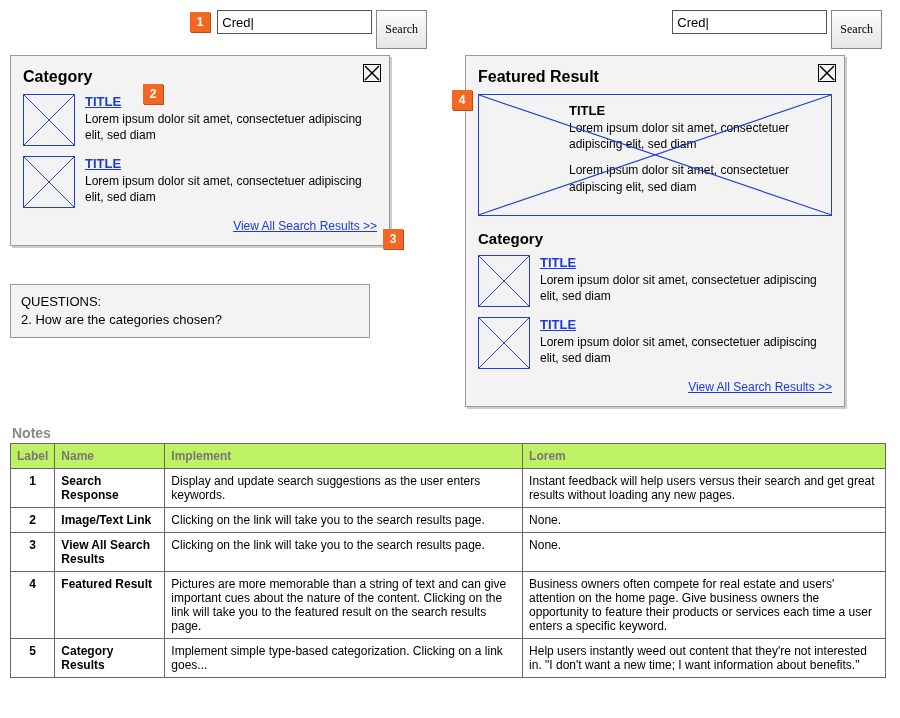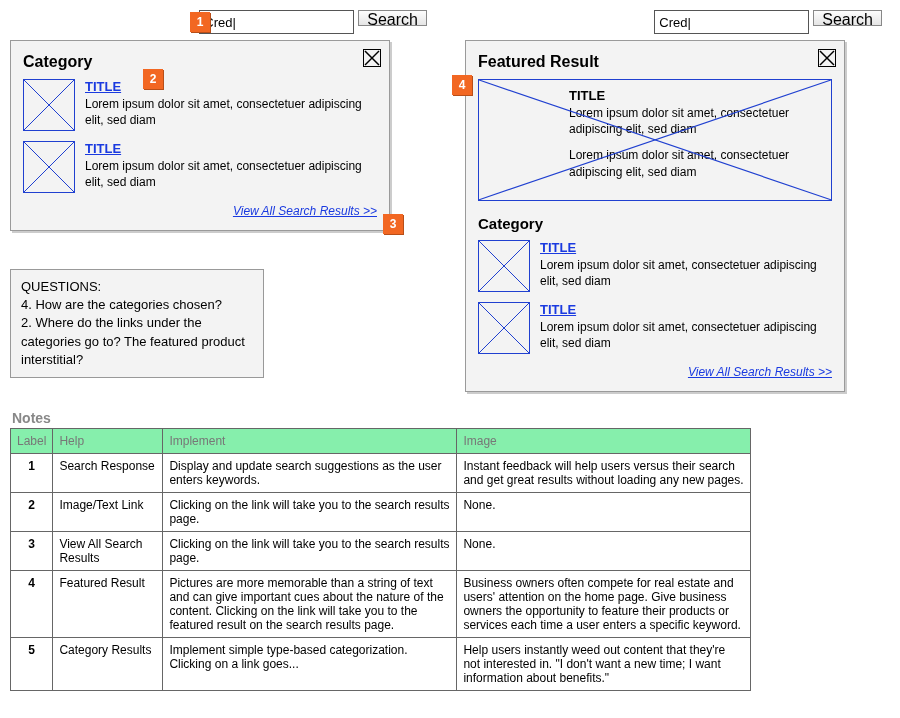--- a/index.html
+++ b/index.html
@@ -30,26 +30,27 @@
   }
   .search-input {
     width: 155px;
     height: 24px;
     border: 1px solid #555;
     padding: 2px 4px;
     font-size: 13px;
     font-family: Arial, sans-serif;
   }
   .search-btn {
-    height: 16px;
+    height: 39px;
     padding: 0 8px;
     background: linear-gradient(#fdfdfd,#e5e5e5);
     border: 1px solid #888;
-    font-size: 16px;
+    font-size: 12px;
     cursor: pointer;
+    font-family: Liberation Serif, serif;
   }
 
   .panel {
     background: #f3f3f3;
     border: 1px solid #9a9a9a;
     padding: 10px 12px 12px 12px;
     position: relative;
     box-shadow: 2px 2px 0 #ccc;
   }
   .panel h3 {
@@ -87,21 +88,20 @@
     font-size: 13px;
   }
   .desc {
     font-size: 12px;
     line-height: 1.35;
     margin-top: 2px;
   }
   .view-all {
     text-align: right;
     margin-top: 4px;
-    font-style: italic;
   }
   .view-all a {
     color: #1a3ae0;
     text-decoration: underline;
     font-size: 12px;
   }
 
   .featured-box {
     border: 1px solid #2040d0;
     padding: 8px 10px 10px 90px;
@@ -129,61 +129,61 @@
     font-size: 12px;
     display: flex;
     align-items: center;
     justify-content: center;
     box-shadow: 1px 1px 0 #b84e18;
     z-index: 5;
   }
 
   .questions-box {
     margin-top: 38px;
-    width: 254px;
+    width: 360px;
     border: 1px solid #999;
     background: #f3f3f3;
     padding: 8px 10px;
     font-size: 13px;
     line-height: 1.4;
   }
 
   .notes-section {
     margin-top: 18px;
-    width: 741px;
+    width: 876px;
   }
   .notes-title {
     color: #888;
     font-size: 14px;
     font-weight: bold;
     margin: 0 0 2px 2px;
   }
   table.notes {
     width: 100%;
     border-collapse: collapse;
     font-size: 12px;
   }
   table.notes th, table.notes td {
     border: 1px solid #666;
     padding: 5px 6px;
     vertical-align: top;
     text-align: left;
   }
   table.notes th {
     color: #777;
-    font-weight: normal;
-    background: #86efac;
+    font-weight: bold;
+    background: #bef264;
   }
   table.notes td.lbl {
     text-align: center;
     font-weight: bold;
     width: 42px;
   }
   table.notes td.name {
-    font-weight: normal;
+    font-weight: bold;
     width: 110px;
   }
 </style>
 </head>
 <body>
 
 <div class="top-row">
 
   <div class="left-col">
     <div class="search-bar">
@@ -233,22 +233,21 @@
       </div>
 
       <div class="view-all">
         <a href="#">View All Search Results &gt;&gt;</a>
       </div>
       <span class="badge" style="right:-14px; bottom:-4px;">3</span>
     </div>
 
     <div class="questions-box">
       <div>QUESTIONS:</div>
-      <div>4. How are the categories chosen?</div>
-      <div>2. Where do the links under the categories go to? The featured product interstitial?</div>
+      <div>2. How are the categories chosen?</div>
     </div>
   </div>
 
   <div class="right-col">
     <div class="search-bar">
       <input class="search-input" value="Cred|" style="">
       <button class="search-btn">Search</button>
     </div>
 
     <div class="panel" style="width:380px;">
@@ -309,23 +308,23 @@
     </div>
   </div>
 </div>
 
 <div class="notes-section">
   <div class="notes-title">Notes</div>
   <table class="notes">
     <thead>
       <tr>
         <th>Label</th>
-        <th>Help</th>
+        <th>Name</th>
         <th>Implement</th>
-        <th>Image</th>
+        <th>Lorem</th>
       </tr>
     </thead>
     <tbody>
       <tr>
         <td class="lbl">1</td>
         <td class="name">Search Response</td>
         <td>Display and update search suggestions as the user enters keywords.</td>
         <td>Instant feedback will help users versus their search and get great results without loading any new pages.</td>
       </tr>
       <tr>

